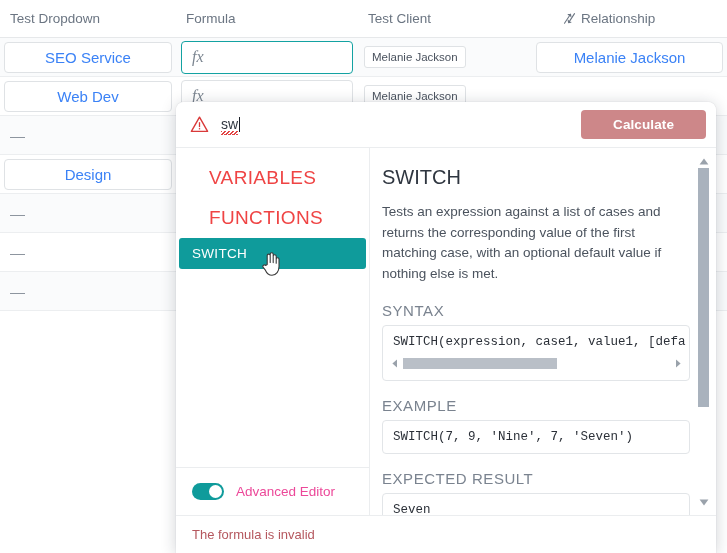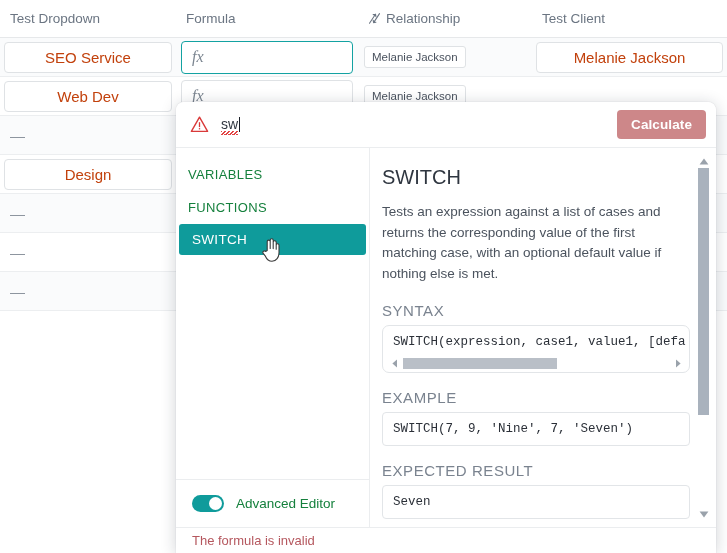--- a/index.html
+++ b/index.html
@@ -73,21 +73,21 @@
 
   .pill {
     border: 1px solid #dfe2e5;
     border-radius: 4px;
     background: #ffffff;
     height: 31px;
     display: flex;
     align-items: center;
     justify-content: center;
     font-size: 15px;
-    color: #c2410c;
+    color: #3b82f6;
     width: calc(100% - 8px);
     margin: 0 4px;
   }
 
   .chip {
     border: 1px solid #dfe2e5;
     border-radius: 3px;
     background: #ffffff;
     height: 22px;
     display: inline-flex;
@@ -190,21 +190,21 @@
     vertical-align: -3px;
   }
 
   .calc-btn {
     flex: none;
     background: #cd8789;
     color: #ffffff;
     border: none;
     border-radius: 4px;
     height: 29px;
-    padding: 0 14px;
+    padding: 0 32px;
     font-size: 13.5px;
     font-weight: bold;
     font-family: "Liberation Sans", sans-serif;
     cursor: default;
     letter-spacing: .1px;
   }
 
   .dlg-body {
     flex: 1;
     display: flex;
@@ -216,24 +216,24 @@
     width: 194px;
     flex: none;
     border-right: 1px solid #ebedef;
     display: flex;
     flex-direction: column;
     background: #ffffff;
   }
   .nav-scroll { flex: 1; padding-top: 10px; min-height: 0; overflow: hidden; }
 
   .nav-group {
-    font-size: 13px;
-    color: #15803d;
+    font-size: 19px;
+    color: #ef4444;
     letter-spacing: .35px;
-    padding: 9px 12px;
+    padding: 9px 33px;
   }
   .nav-item {
     font-size: 13.5px;
     letter-spacing: .3px;
     padding: 8px 16px;
     color: #5d6b7c;
     position: relative;
   }
   .nav-item.selected {
     background: #0f9b9b;
@@ -268,21 +268,21 @@
     position: relative;
     flex: none;
   }
   .toggle .knob {
     position: absolute;
     right: 2px; top: 2px;
     width: 13px; height: 13px;
     border-radius: 50%;
     background: #ffffff;
   }
-  .toggle-label { font-size: 13.5px; color: #15803d; }
+  .toggle-label { font-size: 13.5px; color: #ec4899; }
 
   
   .dlg-detail {
     flex: 1;
     min-width: 0;
     position: relative;
     display: flex;
     flex-direction: column;
     background: #ffffff;
   }
@@ -318,21 +318,21 @@
     background: #ffffff;
     font-family: "Liberation Mono", monospace;
     font-size: 12.5px;
     color: #2b3views;
     color: #2b3038;
     padding: 9px 10px;
     margin-bottom: 16px;
     overflow: hidden;
     white-space: nowrap;
   }
-  .code-box.with-hscroll { padding-bottom: 4px; border-radius: 7px; }
+  .code-box.with-hscroll { padding-bottom: 12px; }
 
   .hscroll {
     margin: 7px -4px -3px -4px;
     height: 15px;
     display: flex;
     align-items: center;
     gap: 3px;
   }
   .hs-arrow {
     width: 11px; height: 11px; flex: none;
@@ -362,21 +362,21 @@
   .vs-thumb {
     position: absolute;
     left: 0;
     top: 0;
     width: 11px;
     height: 73%;
     background: #a9b2bd;
   }
 
   .dlg-footer {
-    height: 26px;
+    height: 38px;
     flex: none;
     border-top: 1px solid #ebedef;
     display: flex;
     align-items: center;
     padding-left: 16px;
     background: #ffffff;
   }
   .err-text {
     font-size: 13px;
     color: #b5575e;
@@ -386,32 +386,32 @@
 <body>
 
 <div class="grid-root">
 
   <div class="grid-header">
     <div class="col-head c1">
       <span>Test Dropdown</span>
     </div>
     <div class="col-head c2">
       <span>Formula</span>
+    </div>
+    <div class="col-head c4">
+      <span>Test Client</span>
     </div>
     <div class="col-head c3">
       <span class="rel-icon">
         <svg width="13" height="13" viewBox="0 0 13 13">
           <path d="M1.5 11.2 L7.5 2.2 M7.5 2.2 L5.2 2.6 M7.5 2.2 L7.9 4.6" stroke="#6b7582" stroke-width="1.1" fill="none" stroke-linecap="round"></path>
           <path d="M11.5 1.6 L5.6 10.6 M5.6 10.6 L7.9 10.2 M5.6 10.6 L5.2 8.2" stroke="#6b7582" stroke-width="1.1" fill="none" stroke-linecap="round"></path>
         </svg>
       </span>
       <span>Relationship</span>
-    </div>
-    <div class="col-head c4">
-      <span>Test Client</span>
     </div>
   </div>
 
   <div class="grid-row alt">
     <div class="cell c1">
       <div class="pill">SEO Service</div>
     </div>
     <div class="cell c2">
       <div class="fx-cell active">
         <span class="fx-glyph">fx</span>

